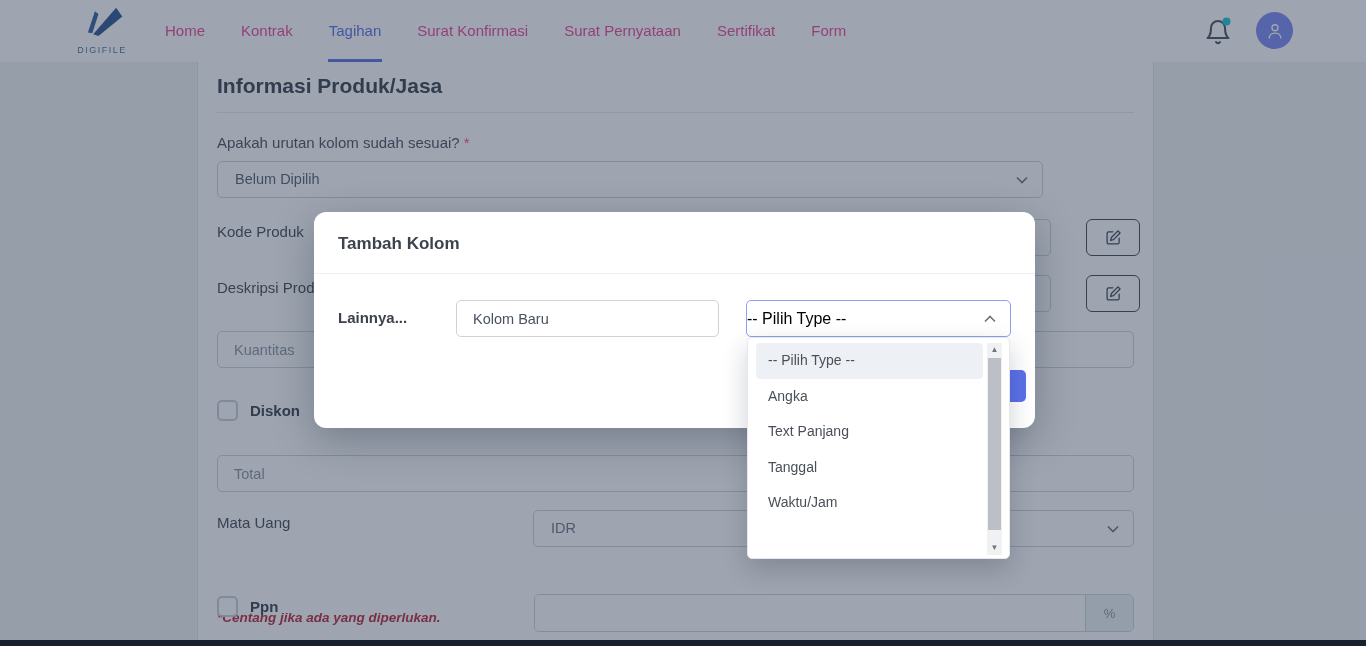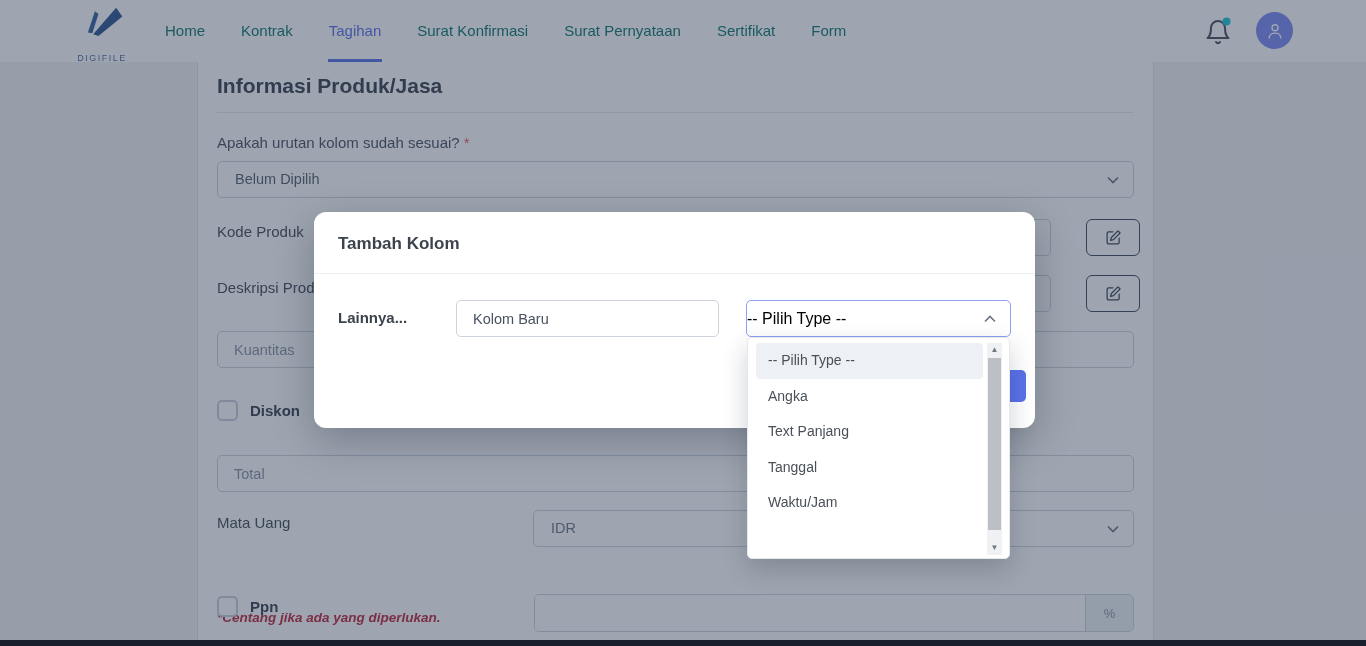--- a/index.html
+++ b/index.html
@@ -8,23 +8,23 @@
     --navbar-bg:#ffffff; --page-bg:#f0f2f5; --card-bg:#ffffff;
     --border:#ccd3dc; --text-dark:#3a414d; --text-muted:#8a93a2; --text-body:#4a5260;
   }
   *{box-sizing:border-box; margin:0; padding:0;}
   html,body{width:1366px; height:646px; overflow:hidden;}
   body{position:relative; font-family:"Liberation Sans", sans-serif; background:var(--page-bg);}
 
   
   .navbar{position:absolute; left:0; top:0; width:1366px; height:62px; background:var(--navbar-bg); z-index:1;}
   .brand{position:absolute; left:62px; top:6px; width:80px; text-align:center;}
-  .brand-text{display:block; margin-top:17px; font-size:9px; letter-spacing:1.5px; color:#51709f; font-weight:500;}
+  .brand-text{display:block; margin-top:9px; font-size:9px; letter-spacing:1.5px; color:#51709f; font-weight:500;}
   .nav-links{position:absolute; left:165px; top:0; height:62px; display:flex; gap:36px; align-items:center;}
-  .nav-item{position:relative; height:62px; line-height:62px; font-size:15px; font-weight:500; color:#0f766e; text-decoration:none; cursor:pointer; white-space:nowrap;}
+  .nav-item{position:relative; height:62px; line-height:62px; font-size:15px; font-weight:500; color:#ec4899; text-decoration:none; cursor:pointer; white-space:nowrap;}
   .nav-item.active{color:var(--accent);}
   .nav-item.active::after{content:""; position:absolute; left:-1px; right:-1px; bottom:0; height:3px; background:var(--accent);}
   .bell-wrap{position:absolute; left:1204px; top:16px; width:30px; height:30px; cursor:pointer;}
   .avatar{position:absolute; left:1256px; top:12px; width:37px; height:37px; border-radius:50%; background:var(--avatar-bg); display:flex; align-items:center; justify-content:center; cursor:pointer;}
 
   
   .card{position:absolute; left:197px; top:62px; width:957px; height:584px; background:var(--card-bg); border-left:1px solid #e2e6eb; border-right:1px solid #e2e6eb; z-index:1;}
   .abs{position:absolute;}
   .page-title{left:19px; top:12px; font-size:21px; font-weight:600; color:var(--text-dark);}
   .hr{left:19px; top:50px; width:917px; height:1px; background:#e6e9ee;}
@@ -110,21 +110,21 @@
 
 <main class="card">
   <h1 class="abs page-title">Informasi Produk/Jasa</h1>
   <div class="abs hr"></div>
 
   <div class="abs q-label">
     <span>Apakah urutan kolom sudah sesuai?</span>
     <span class="req">*</span>
   </div>
 
-  <div class="abs select" style="left:19px; top:99px; width:917px; height:37px;text-align:center;">
+  <div class="abs select" style="left:19px; top:99px; width:826px; height:37px;text-align:center;">
     <span class="sel-text">Belum Dipilih</span>
     <svg class="chev" width="12" height="8" viewBox="0 0 12 8">
       <polyline points="1,1.5 6,6.5 11,1.5" fill="none" stroke="#6b7482" stroke-width="1.6"></polyline>
     </svg>
   </div>
 
   <span class="abs field-label" style="left:19px; top:161px;">Kode Produk</span>
   <div class="abs" style="left:336px; top:157px; width:517px; height:37px;">
     <input class="input" style="">
   </div>

